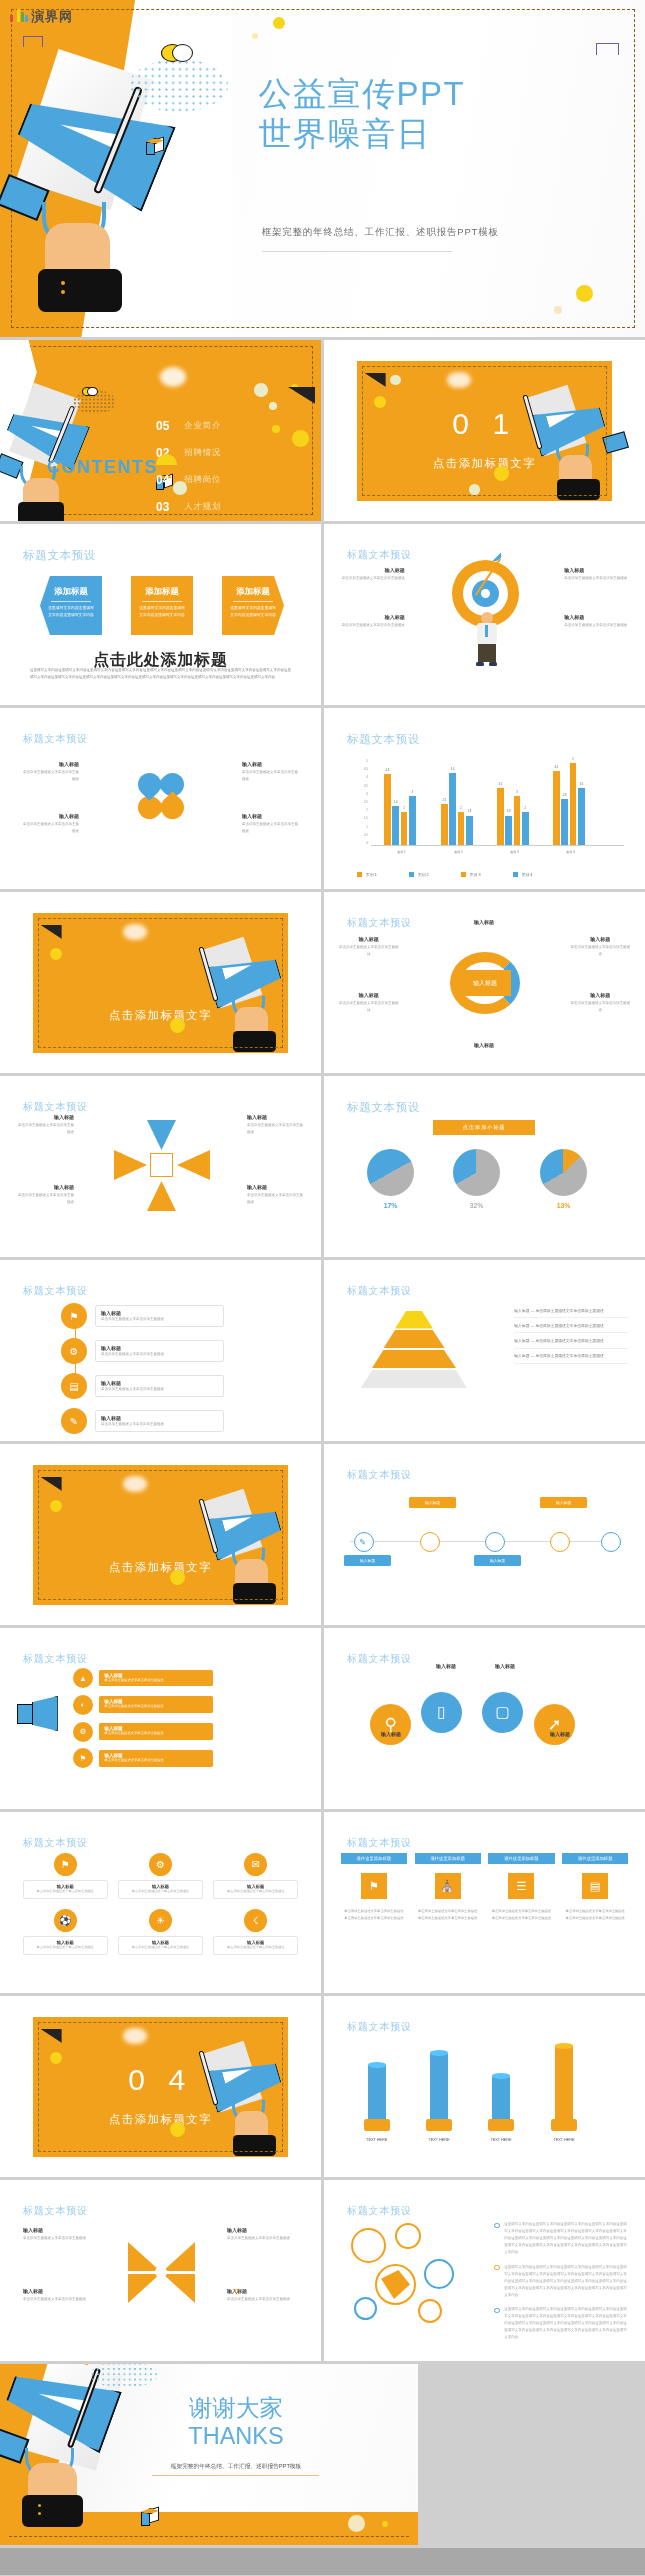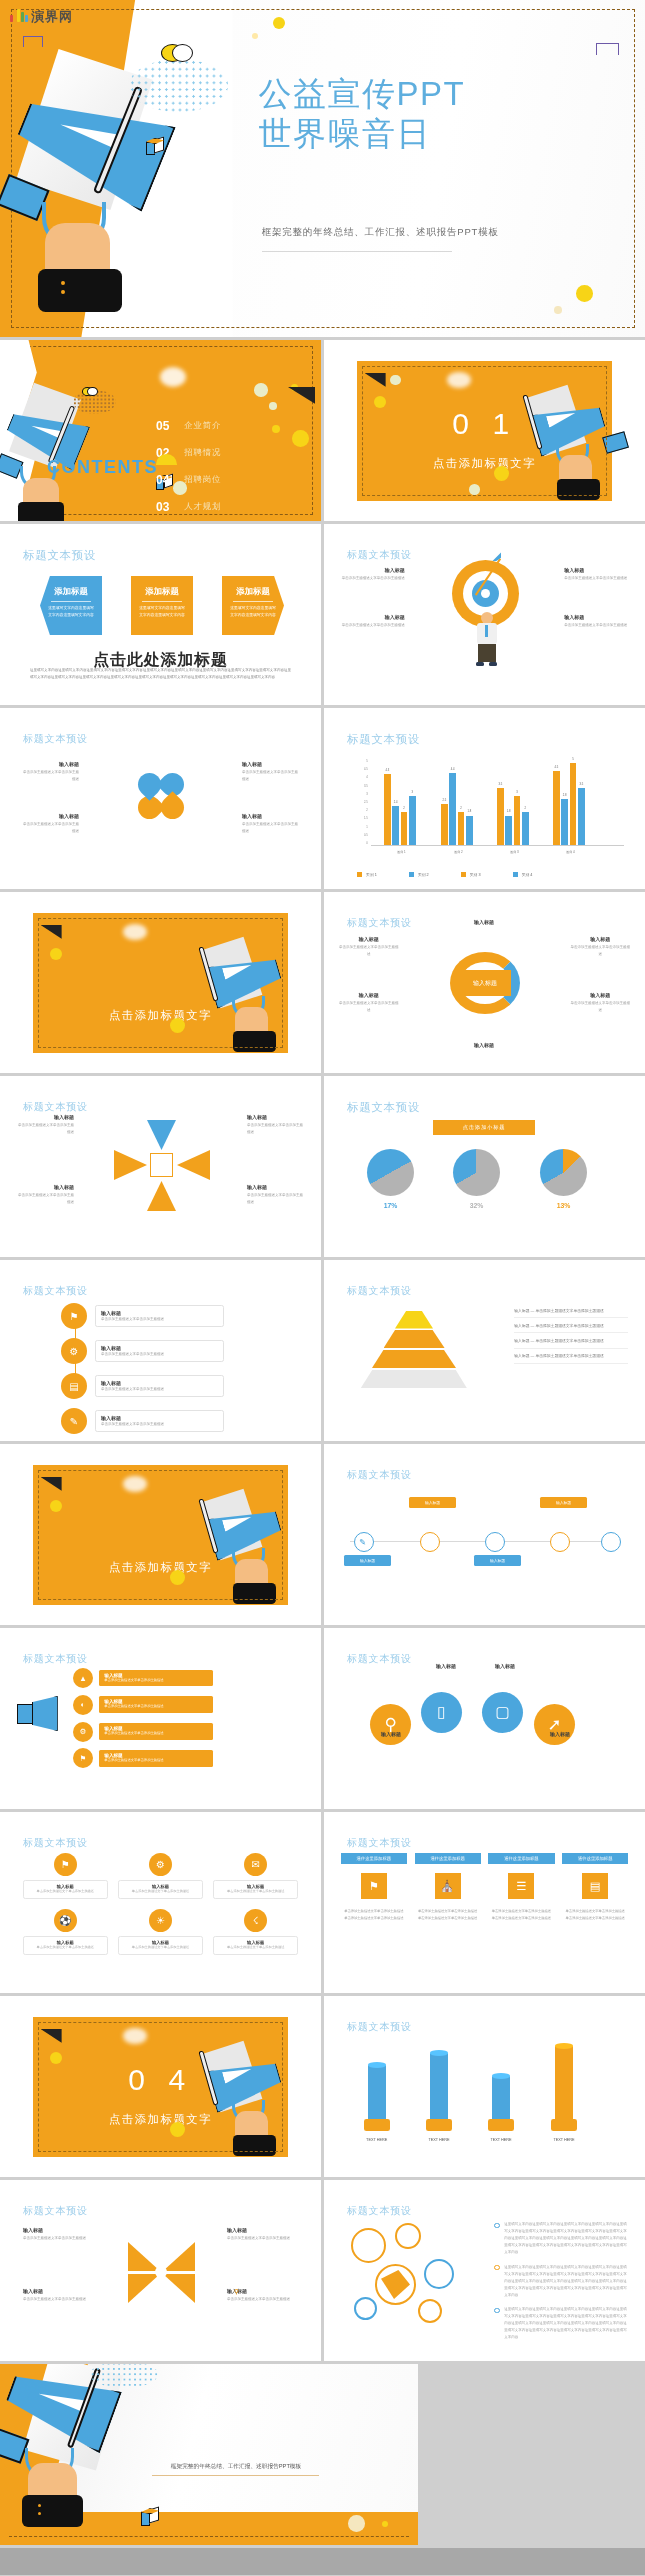--- a/index.html
+++ b/index.html
@@ -964,20 +964,24 @@
         <div style="position:absolute;left:35px;top:43px;width:46px;height:20px;background:#fff;transform:rotate(20deg);clip-path:polygon(0 48%,100% 0,100% 58%);"></div>
         <div style="position:absolute;left:79px;top:16.7px;width:6px;height:84px;background:#eee;border:2.3px solid #111;border-radius:3.8px;transform:rotate(20deg);"></div>
         <div style="position:absolute;left:-9px;top:84px;width:33px;height:26px;background:#4ba6dd;border:2.3px solid #111;transform:rotate(20deg);"></div>
         <div style="position:absolute;left:23px;top:99px;width:49px;height:33px;border:3.8px solid #4ba6dd;border-top:none;border-radius:0 0 24px 24px;"></div>
         <div style="position:absolute;left:26px;top:114px;width:49px;height:40px;background:#f4bd82;border-radius:15px 15px 4.6px 4.6px;"></div>
         <div style="position:absolute;left:20px;top:146px;width:61px;height:32px;background:#111;border-radius:6px;"></div>
         <div style="position:absolute;left:36px;top:155px;width:3px;height:3px;border-radius:50%;background:#f2a11c;"></div>
         <div style="position:absolute;left:36px;top:163px;width:3px;height:3px;border-radius:50%;background:#f2a11c;"></div>
       </div>
       <div style="position:absolute;left:90px;top:-3px;width:68px;height:27px;background-image:radial-gradient(#7cc4e8 0.9px,transparent 1px);background-size:5.3px 5.3px;clip-path:ellipse(50% 50% at 50% 50%);"></div>
+      <div style="position:absolute;left:137px;top:30px;width:198px;text-align:center;color:#5eaede;font-size:23.5px;line-height:1.2;">
+        <div>谢谢大家</div>
+        <div>THANKS</div>
+      </div>
       <div style="position:absolute;left:137px;top:99px;width:198px;text-align:center;color:#555;font-size:5.7px;">框架完整的年终总结、工作汇报、述职报告PPT模板</div>
       <div style="position:absolute;left:152px;top:111px;width:167px;height:0.8px;background:#e2c08b;"></div>
       <div class="cube" style="left:141px;bottom:16.7px;">
         <div style="position:absolute;left:0;top:3.8px;width:9px;height:13.7px;background:#4ba6dd;border:1.1px solid #111;"></div>
         <div style="position:absolute;left:8.4px;top:0;width:10px;height:13.7px;background:#fff;border:1.1px solid #111;transform:skewY(-18deg);"></div>
         <div style="position:absolute;left:0;top:0;width:18px;height:6px;background:#f2a11c;border:1.1px solid #111;clip-path:polygon(0 60%,50% 0,100% 40%,50% 100%);"></div>
       </div>
     </div>
     <div class="gap-right"></div>
   </div>

